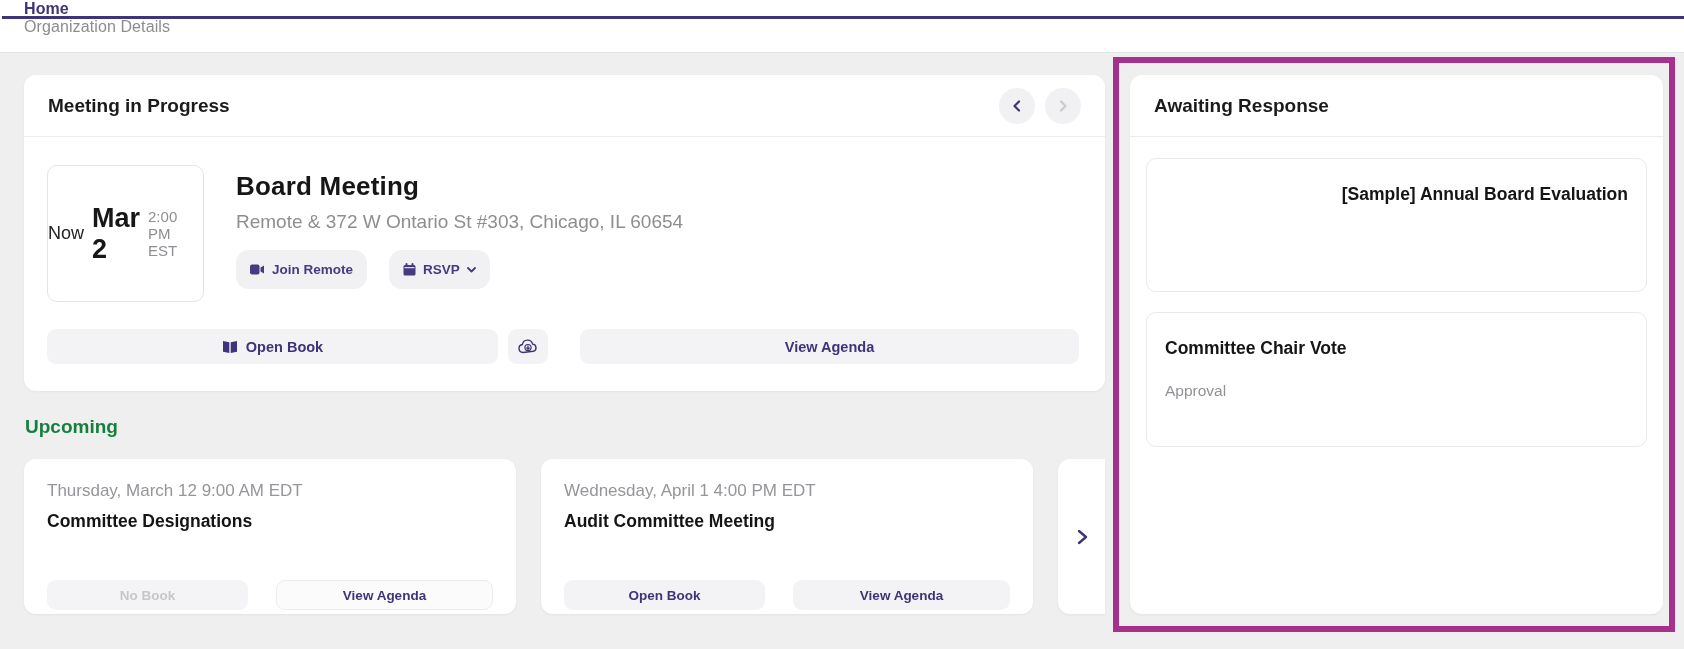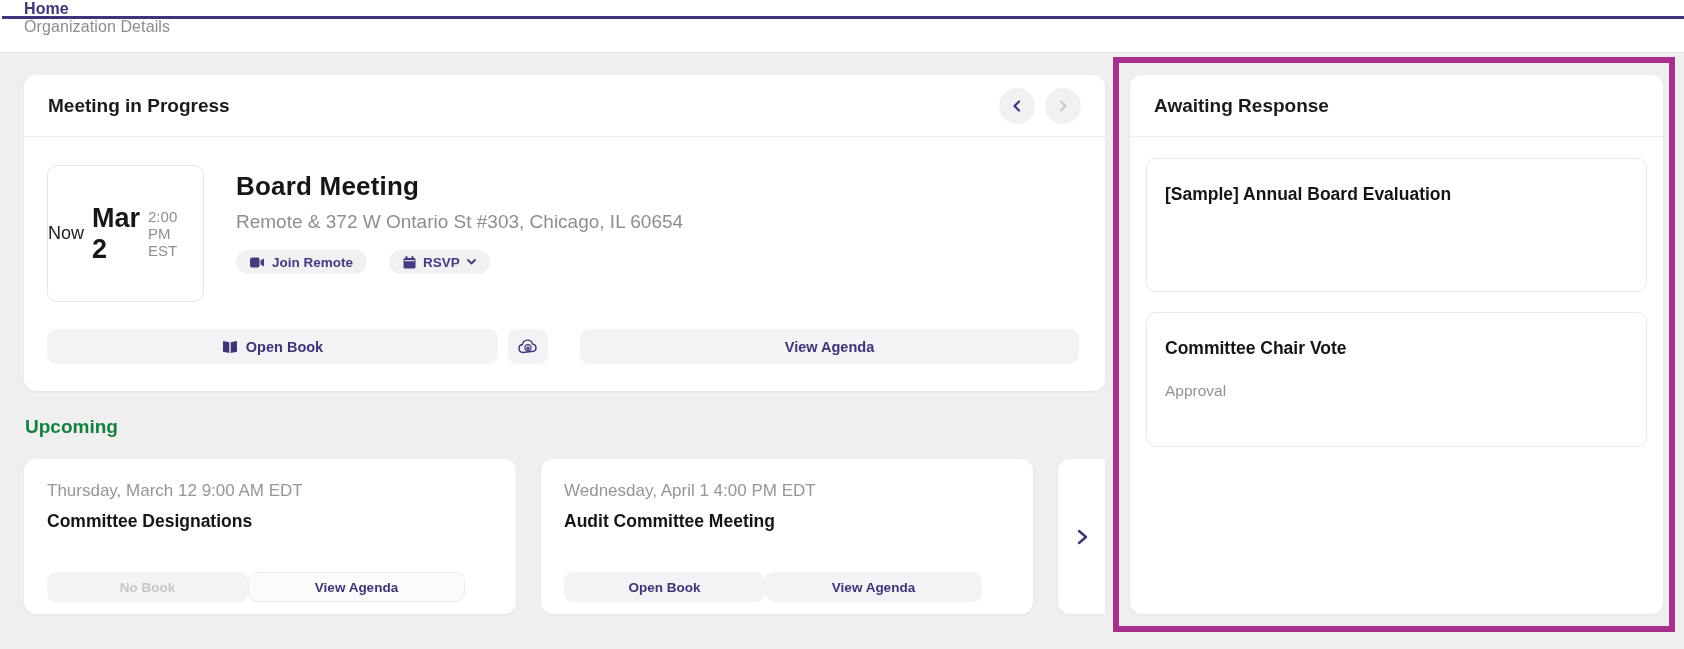--- a/index.html
+++ b/index.html
@@ -52,21 +52,21 @@
     gap: 8px; flex: 0 0 auto;
   }
   .date-now { font-size: 18px; font-weight: 500; color: #222; }
   .date-date { font-size: 27px; font-weight: 800; color: #171717; }
   .date-time { font-size: 15px; color: #8f8f93; }
   .mip-info { padding: 6px 0 0 32px; }
   .mip-meeting-title { font-size: 26px; font-weight: 800; color: #161616; letter-spacing: .2px; }
   .mip-location { font-size: 19px; color: #8e8e92; margin-top: 9px; }
   .pill-row { display: flex; gap: 22px; margin-top: 17px; }
   .pill {
-    height: 24px; background: #f1f1f4; border: none; border-radius: 13px;
+    height: 39px; background: #f1f1f4; border: none; border-radius: 13px;
     display: inline-flex; align-items: center; gap: 7px; padding: 0 14px;
     font-size: 13.5px; font-weight: 700; color: #453b80; cursor: pointer;
     font-family: "Liberation Sans", sans-serif;
   }
   .mip-actions { position: absolute; left: 0; right: 0; top: 254px; height: 36px; }
   .gbtn {
     position: absolute; height: 35px; background: #f3f3f5; border: none; border-radius: 9px;
     display: flex; align-items: center; justify-content: center; gap: 8px;
     font-size: 14.5px; font-weight: 700; color: #3f3478; cursor: pointer;
     font-family: "Liberation Sans", sans-serif;
@@ -75,42 +75,42 @@
   #cloud-btn { left: 484px; width: 40px; }
   #view-agenda-btn { left: 556px; width: 499px; }
   
   #upcoming-title { position: absolute; left: 25px; top: 416px; font-size: 19px; font-weight: 800; color: #15803d; }
   .up-card { top: 459px; height: 155px; width: 492px; }
   #up-card-0 { left: 24px; }
   #up-card-1 { left: 541px; }
   .up-inner { padding: 22px 23px 0 23px; }
   .up-date { font-size: 17px; color: #95959a; }
   .up-name { font-size: 17.5px; font-weight: 800; color: #151515; margin-top: 10px; }
-  .up-btn-row { position: absolute; left: 23px; right: 23px; bottom: 12px; display: flex; }
+  .up-btn-row { position: absolute; left: 23px; right: 23px; bottom: 4px; display: flex; justify-content: space-between; }
   .up-btn {
     height: 30px; border: none; border-radius: 9px; background: #f3f3f5;
     font-size: 13.5px; font-weight: 700; color: #3f3478; cursor: pointer;
     font-family: "Liberation Sans", sans-serif;
   }
   .up-btn.book { width: 201px; }
   .up-btn.agenda { width: 217px; }
   .up-btn.disabled { background: #f4f4f6; color: #c6c6ca; cursor: default; }
   #up-card-0 .up-btn.agenda { background: #fbfbfc; border: 1px solid #ececee; }
   #more-card {
     left: 1058px; top: 459px; width: 47px; height: 155px;
     display: flex; align-items: center; justify-content: center; cursor: pointer;
     border-top-right-radius: 0; border-bottom-right-radius: 0;
   }
   
   #awaiting-card { left: 1130px; top: 75px; width: 533px; height: 539px; }
   .aw-item {
     position: absolute; left: 16px; width: 501px; border: 1px solid #e9e9eb;
     border-radius: 10px; padding: 25px 18px; cursor: pointer; background: #fff;
   }
-  #aw-item-0 { top: 83px; height: 134px; }
+  #aw-item-0 { top: 83px; height: 134px; text-align: right; }
   #aw-item-1 { top: 237px; height: 135px; }
   .aw-item-title { font-size: 17.5px; font-weight: 800; color: #151515; }
   .aw-item-type { font-size: 15.5px; color: #929296; margin-top: 23px; }
   
   #highlight-annotation {
     position: absolute; left: 1113px; top: 57px; width: 562px; height: 575px;
     border: 6px solid #a7308c; pointer-events: none;
   }
   
   .ic { display: inline-flex; align-items: center; justify-content: center; }

